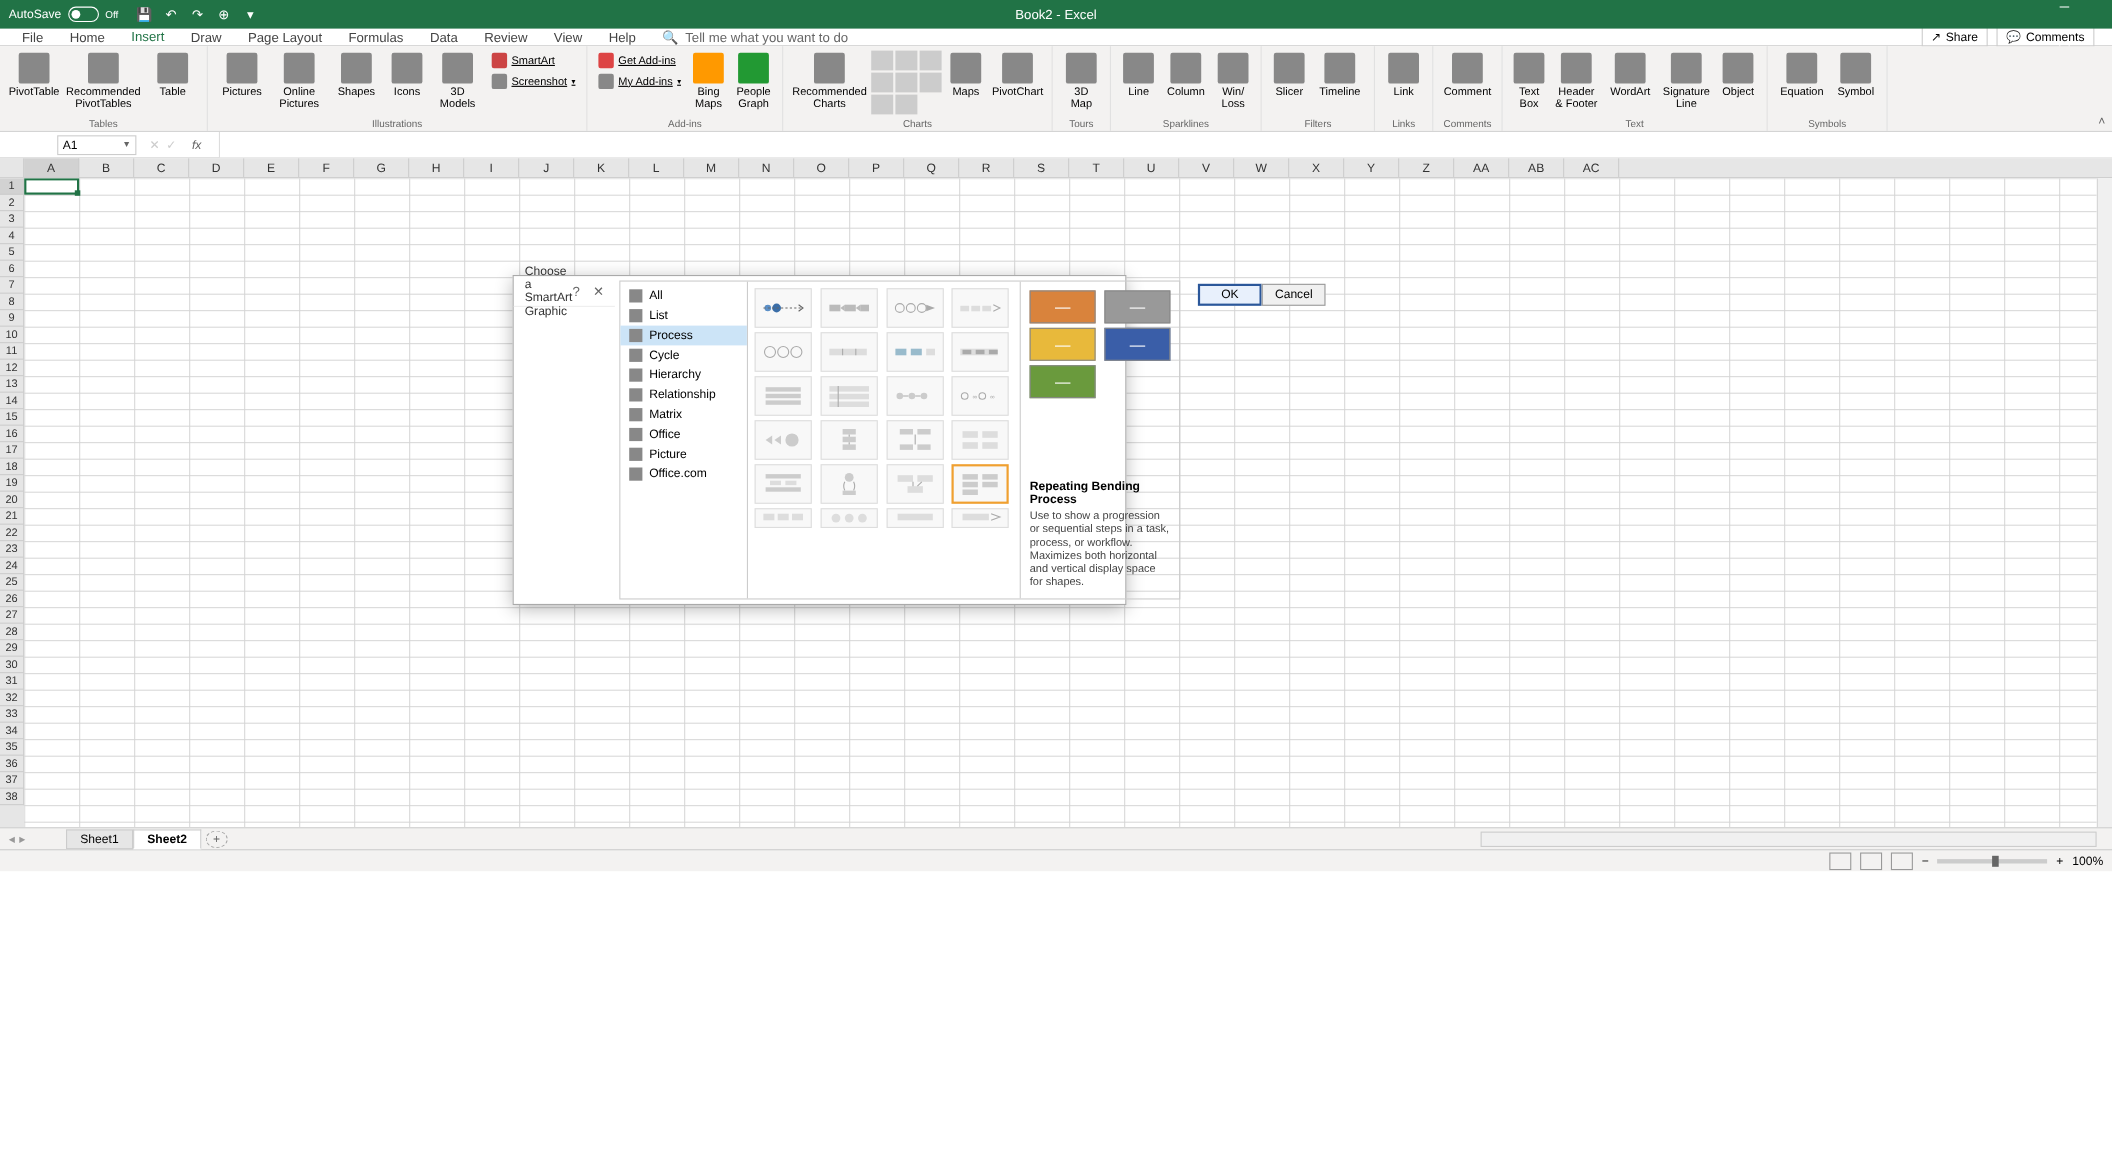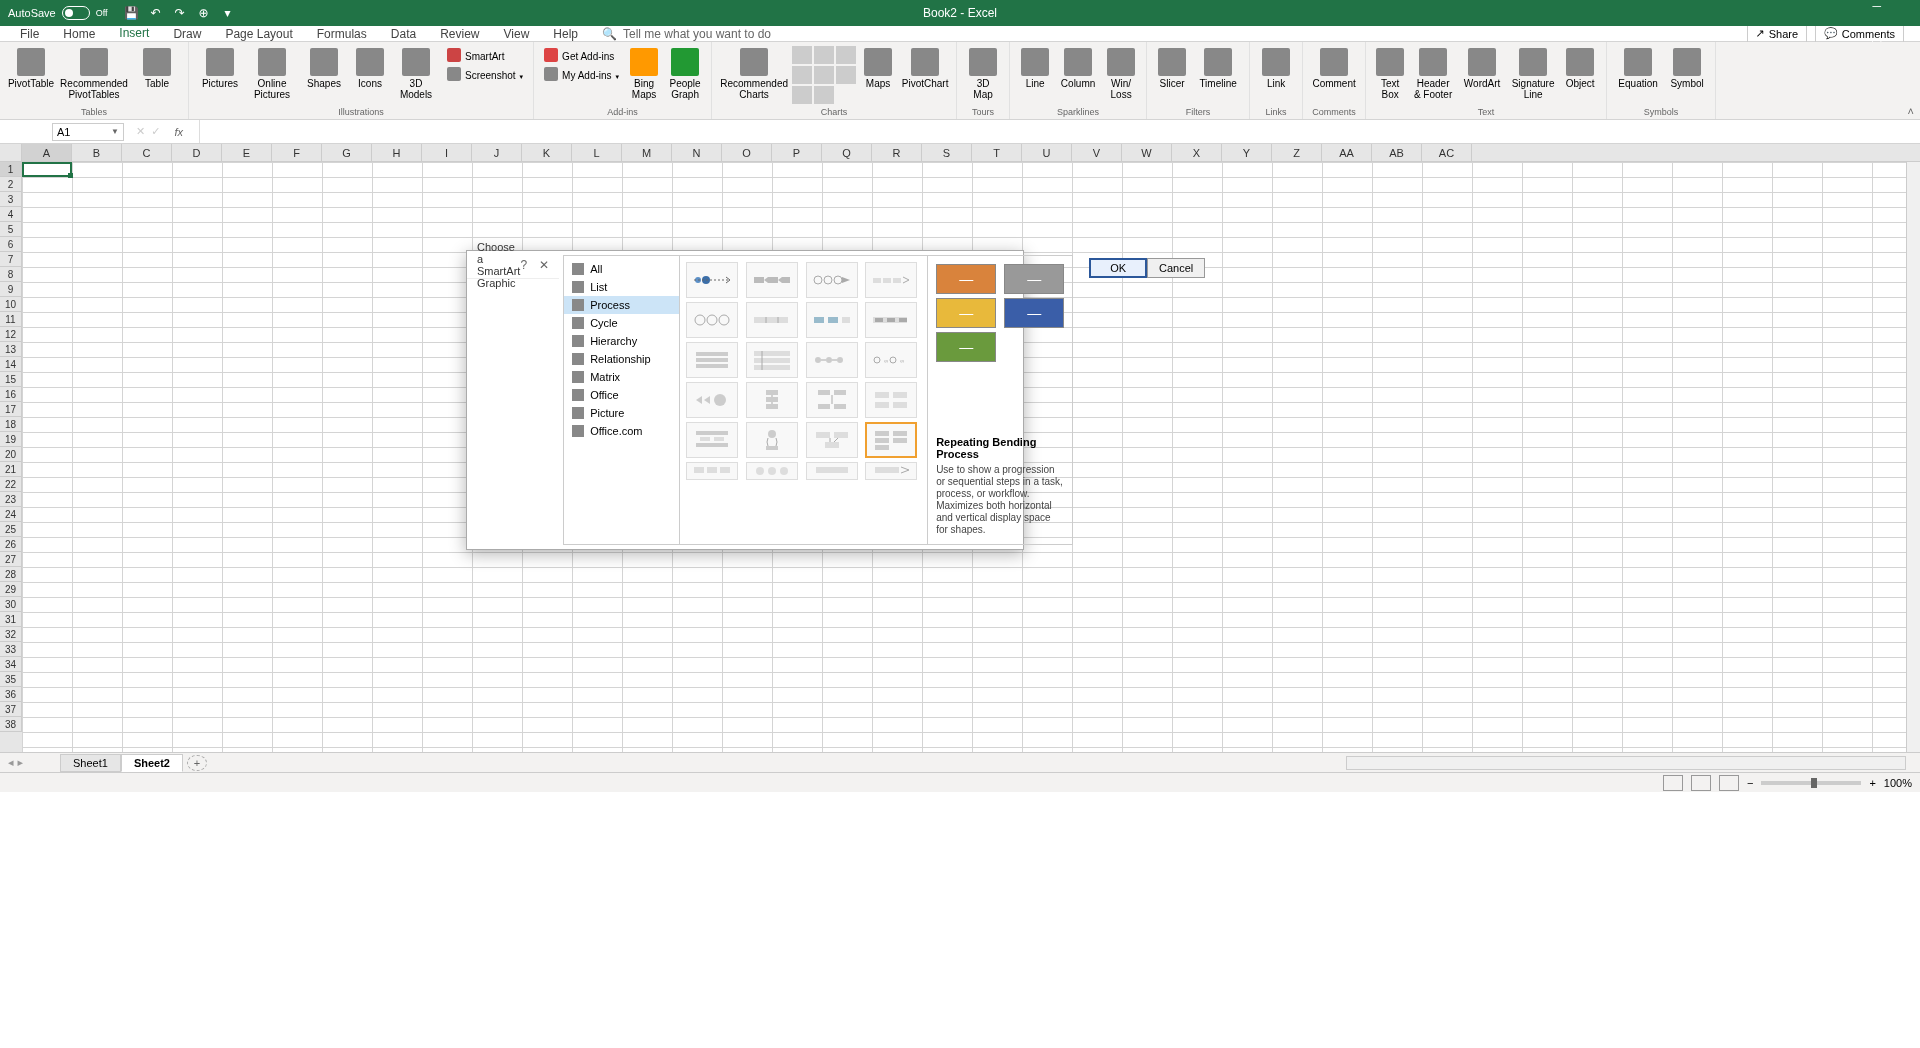--- a/index.html
+++ b/index.html
@@ -24,21 +24,21 @@
 .ribbon-right { margin-left: auto; display: flex; gap: 8px; padding-right: 8px; }
 .share-btn { border: 1px solid #ccc; padding: 2px 8px; font-size: 11px; cursor: pointer; display: flex; align-items: center; gap: 4px; }
 
 
 .ribbon { background: #f3f2f1; height: 78px; display: flex; border-bottom: 1px solid #d4d4d4; font-size: 10px; position: relative; }
 .ribbon-group { display: flex; flex-direction: column; justify-content: space-between; border-right: 1px solid #e1e1e1; padding: 4px 6px 0; }
 .group-items { display: flex; gap: 2px; align-items: flex-start; flex: 1; }
 .group-label { text-align: center; font-size: 9px; color: #666; padding: 2px 0; }
 .big-btn { display: flex; flex-direction: column; align-items: center; justify-content: center; width: 50px; cursor: pointer; padding: 2px; text-align: center; line-height: 11px; }
 .big-btn .icon { width: 28px; height: 28px; background: #888; margin-bottom: 2px; border-radius: 2px; }
-.small-btn { display: flex; align-items: flex-end; gap: 4px; padding: 2px 4px; cursor: pointer; font-size: 10px; white-space: nowrap; }
+.small-btn { display: flex; align-items: center; gap: 4px; padding: 2px 4px; cursor: pointer; font-size: 10px; white-space: nowrap; text-decoration: underline; }
 .small-btn .sicon { width: 14px; height: 14px; background: #888; border-radius: 2px; }
 .vstack { display: flex; flex-direction: column; gap: 1px; }
 .tiny-btns { display: flex; flex-direction: column; gap: 2px; }
 .tiny-btn { width: 20px; height: 18px; background: #ccc; cursor: pointer; }
 .collapse-ribbon { position: absolute; right: 6px; bottom: 2px; cursor: pointer; font-size: 11px; color: #666; }
 
 
 .formula-bar { height: 24px; display: flex; align-items: center; border-bottom: 1px solid #d4d4d4; font-size: 11px; background: #fff; padding-left: 48px; }
 .name-box { width: 72px; border: 1px solid #ccc; margin: 2px 4px; height: 18px; padding: 0 4px; display: flex; align-items: center; justify-content: space-between; }
 .name-box-dd { color: #666; font-size: 8px; }

